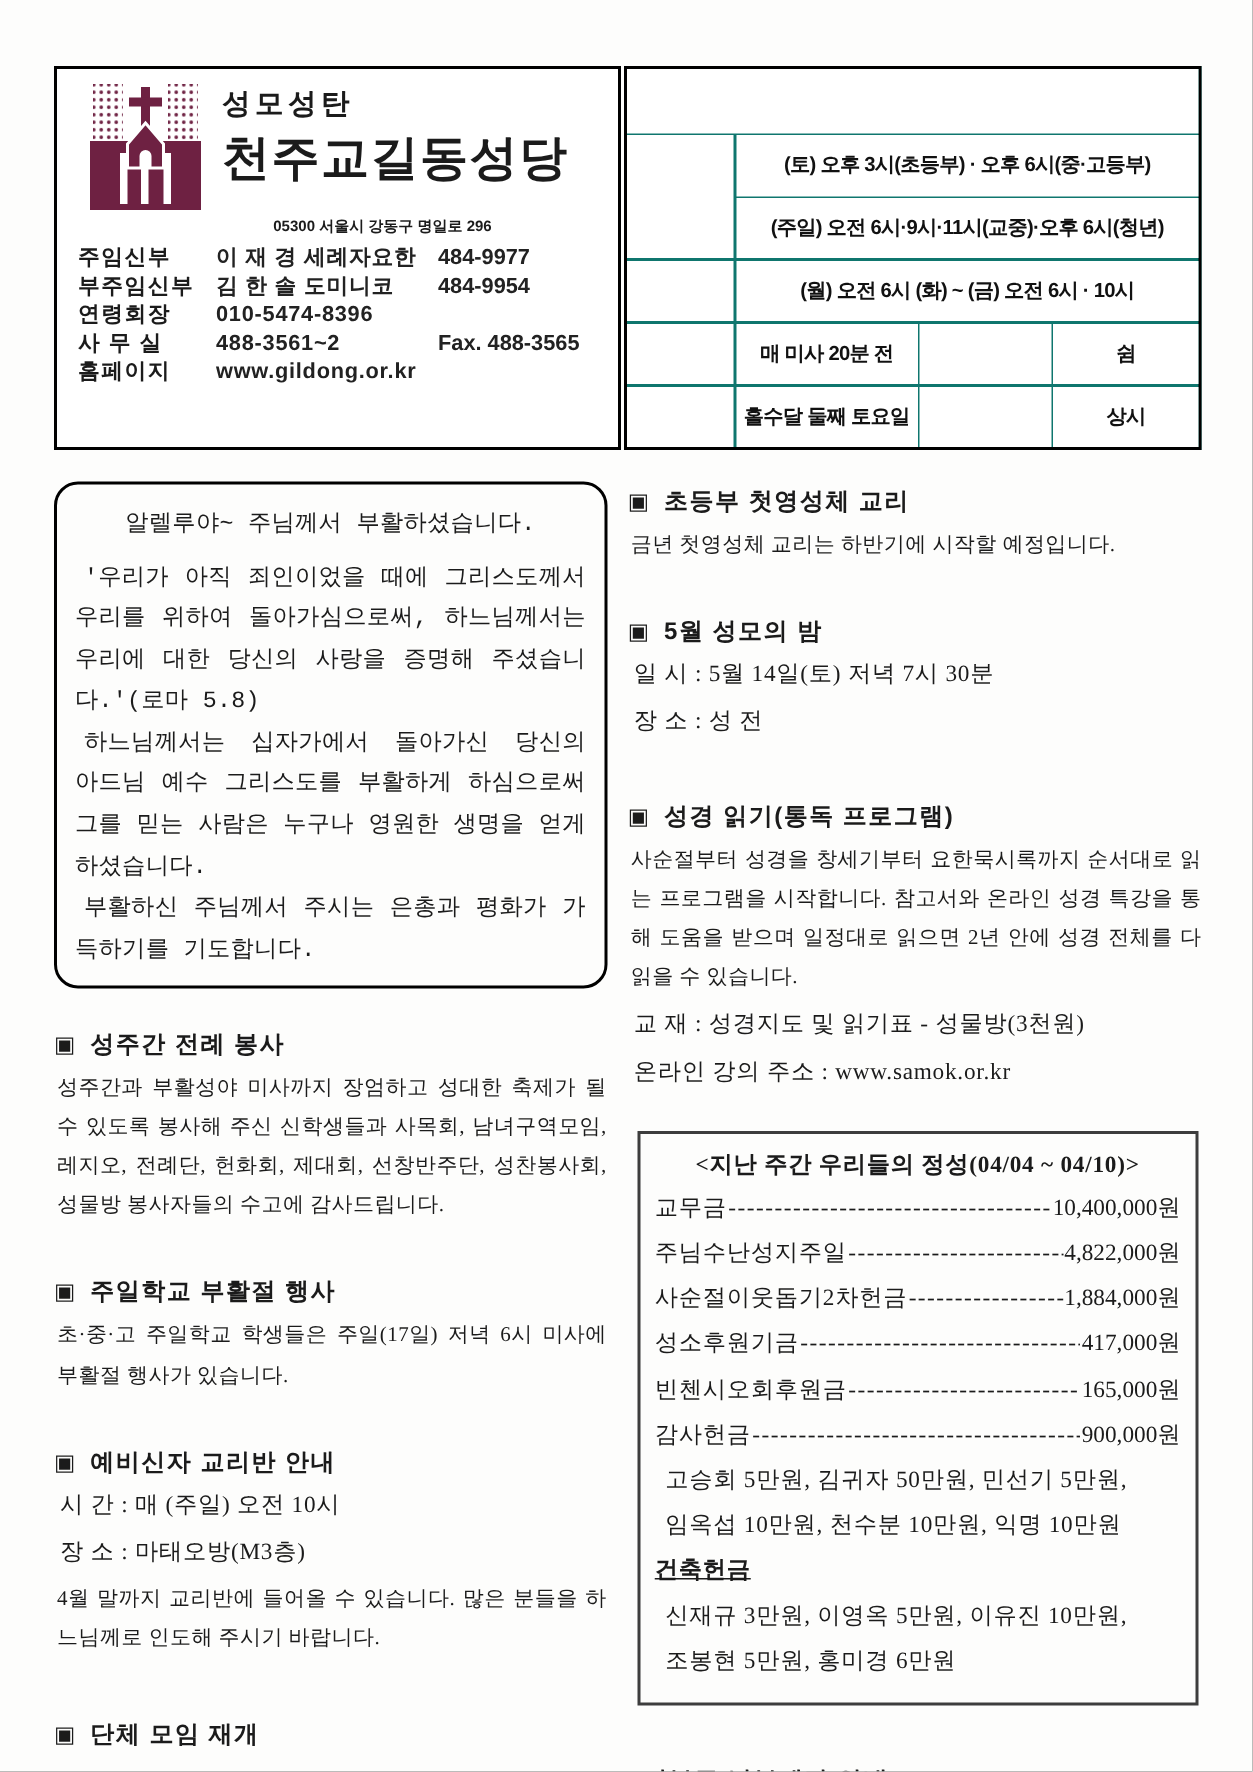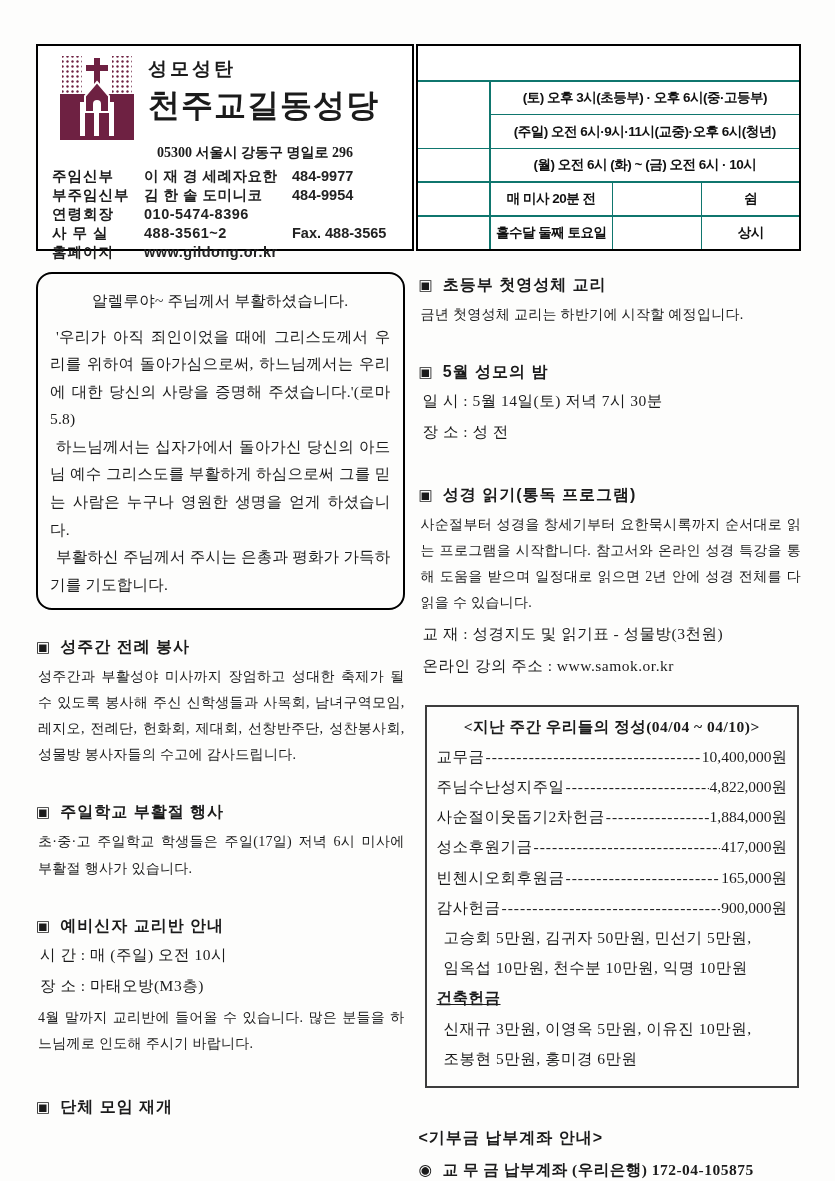--- a/index.html
+++ b/index.html
@@ -3,29 +3,29 @@
 <meta charset="utf-8">
 <style>
   * { margin:0; padding:0; box-sizing:border-box; }
   html,body { background:#888; }
   .page {
     width:835px; height:1181px; background:#fdfdfc; margin:0 auto;
     padding:44px 34px 18px 36px; color:#1b1b1b; position:relative; overflow:hidden;
     font-family:"Liberation Serif","DejaVu Serif",serif;
   }
   
-  .header { display:flex; height:207px; }
+  .header { display:flex; height:256px; }
   .org-box { width:378px; border:2px solid #000; padding:8px 12px 6px 14px; background:#fff; }
   .org-top { display:flex; align-items:flex-start; }
   .logo { width:74px; height:86px; flex:0 0 auto; margin-left:8px; }
   .org-titles { margin-left:14px; font-family:"Liberation Sans","DejaVu Sans",sans-serif; }
   .org-patron { font-size:19px; font-weight:bold; letter-spacing:3px; margin-top:2px; }
   .org-name { font-size:32px; font-weight:bold; letter-spacing:1px; margin-top:2px; }
-  .org-address { text-align:center; padding-left:58px; font-size:14px; font-weight:bold;
-                 font-family:Liberation Serif, serif; margin-top:4px; }
+  .org-address { text-align:center; padding-left:58px; font-size:10px; font-weight:bold;
+                 font-family:Liberation Sans, sans-serif; margin-top:4px; }
   .contacts { margin-top:5px; font-family:"Liberation Sans","DejaVu Sans",sans-serif; }
   .contact-row { display:flex; align-items:baseline; line-height:19px; font-size:14.5px; }
   .c-label { width:92px; font-weight:bold; letter-spacing:1px; flex:0 0 auto; }
   .c-value { flex:1; font-weight:bold; color:#222; letter-spacing:0.5px; }
   .c-phone { width:108px; flex:0 0 auto; font-weight:bold; color:#222; }
   
   .tbl {
     flex:1; margin-left:2px; border:2px solid #000; background:#0f766e;
     display:grid; grid-template-columns:73fr 124fr 90fr 99fr;
     grid-template-rows:36fr 34fr 34fr 34fr 34fr 34fr; gap:1.5px;
@@ -35,21 +35,21 @@
   .th { background:#595959; color:#fff; font-weight:bold; font-size:15px; letter-spacing:0.5px; }
   .tbl-title { grid-column:1 / 5; font-size:18px; letter-spacing:9px; }
   .rowspan2 { grid-row:2 / 4; }
   .span3 { grid-column:2 / 5; }
   .val { font-weight:bold; color:#111; font-size:13.5px; letter-spacing:-0.5px; padding:0 2px; }
   
   .main { display:flex; gap:14px; }
   .col { width:50%; }
   .easter-box {
     border:2px solid #000; border-radius:16px; margin-top:21px; padding:13px 12px 10px 12px;
-    font-size:15.5px; line-height:1.78; letter-spacing:0.2px;
+    font-size:15.5px; line-height:1.78; letter-spacing:0.2px;font-family:Liberation Mono, monospace;
   }
   .easter-title { text-align:center; margin-bottom:8px; }
   .easter-box p { text-align:justify; text-indent:6px; }
   .easter-sig { text-align:right; padding-right:26px; }
   .sec { margin-top:27px; }
   .sec-title { font-family:"Liberation Sans","DejaVu Sans",sans-serif; font-weight:bold;
                font-size:16px; letter-spacing:1px; }
   .sec-marker { margin-right:9px; font-size:15px; }
   .sec-body { margin-top:6px; font-size:14px; line-height:1.86; letter-spacing:0.3px;
               text-align:justify; padding-left:2px; }

